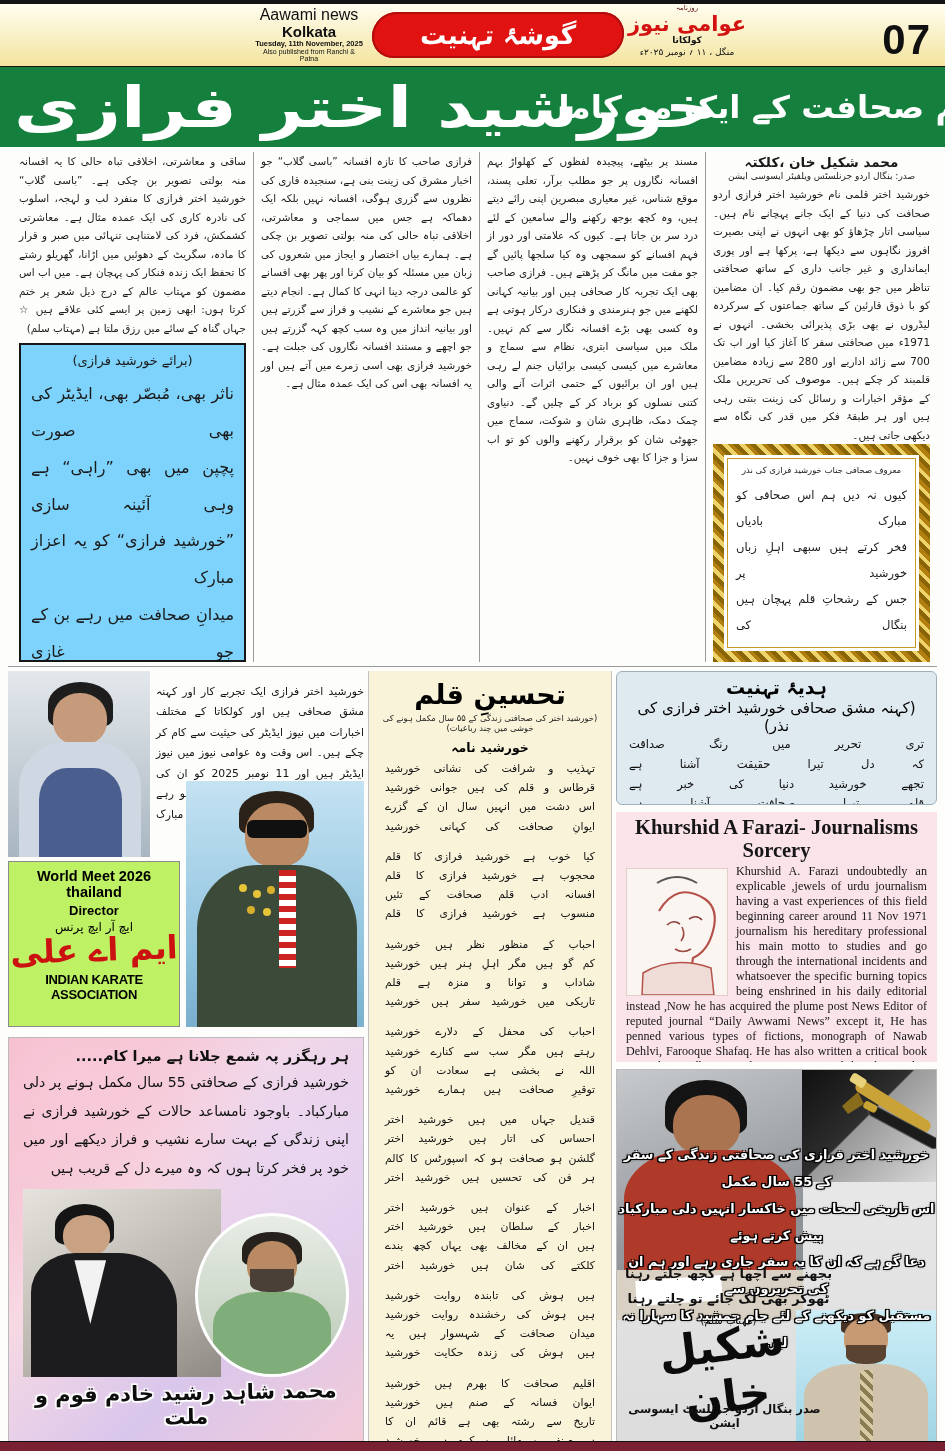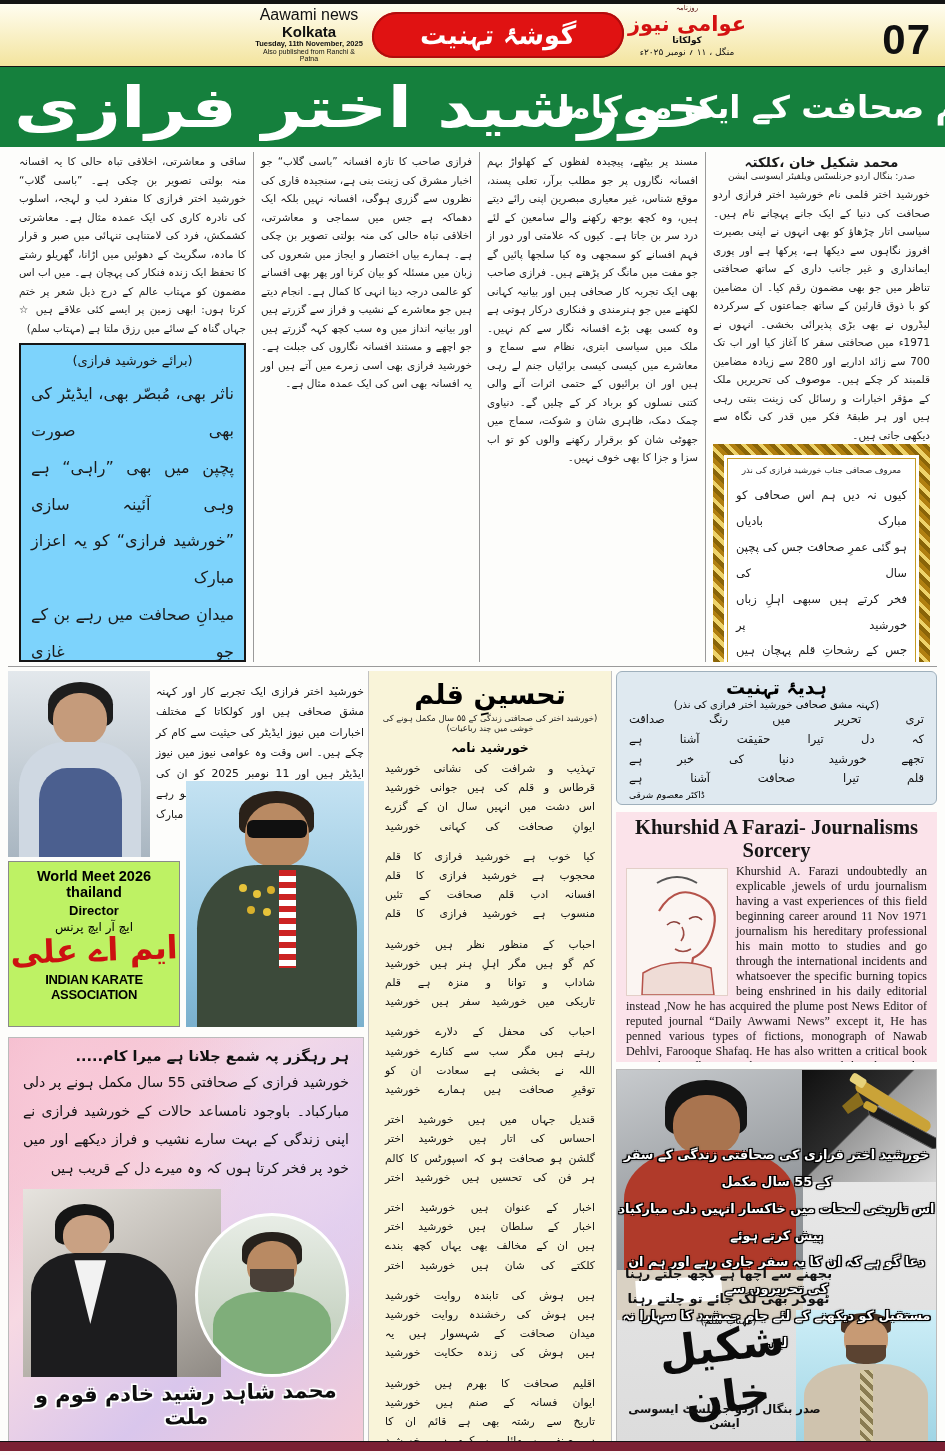--- a/index.html
+++ b/index.html
@@ -87,21 +87,21 @@
   .tahseenbox{height:100%;box-sizing:border-box;background:#f9f4d9;padding:8px 12px;overflow:hidden;}
   .th-title{text-align:center;direction:rtl;font-size:27px;font-weight:900;letter-spacing:-1px;}
   .th-sub{text-align:center;direction:rtl;font-size:8.4px;margin-top:3px;color:#222;}
   .th-head{text-align:center;direction:rtl;font-size:12.5px;font-weight:bold;margin:7px 0 4px;}
   .th-line{direction:rtl;text-align:justify;text-align-last:justify;font-size:10.8px;line-height:1.78;color:#111;padding:0 4px;}
   .th-stanza{margin-bottom:11px;}
   
   .hadyabox{height:134px;background:#dfe9f0;border:1px solid #9fb0bc;border-radius:6px;box-sizing:border-box;
     padding:4px 12px;overflow:hidden;}
   .hd-title{text-align:center;direction:rtl;font-size:19px;font-weight:900;}
-  .hd-sub{text-align:center;direction:rtl;font-size:10px;margin-top:1px;}
+  .hd-sub{text-align:center;direction:rtl;font-size:15px;margin-top:1px;}
   .hd-line{direction:rtl;text-align:justify;text-align-last:justify;font-size:11.5px;line-height:1.72;color:#111;}
   .hd-attr{direction:rtl;text-align:left;font-size:9px;margin-top:1px;}
   
   .engbox{height:250px;background:#fbe3ea;box-sizing:border-box;padding:4px 10px;overflow:hidden;
     font-family:"Liberation Serif",serif;color:#161616;}
   .eng-title{text-align:center;font-size:20.5px;font-weight:bold;}
   .eng-body{font-size:12.1px;line-height:1.24;text-align:justify;margin-top:2px;}
   .sketch{float:left;width:100px;height:126px;margin:4px 8px 2px 0;background:#fbf5f2;border:1px solid #e3cfc8;}
   
   .collage{flex:1;position:relative;background:linear-gradient(#ececec,#dcdcdc);overflow:hidden;border:1px solid #bbb;}
@@ -166,21 +166,20 @@
 
   <section class="bodycols">
     <div class="col col-byline col-sep">
       <div class="byline">محمد شکیل خان ،کلکتہ</div>
       <div class="byrole">صدر: بنگال اردو جرنلسٹس ویلفیئر ایسوسی ایشن</div>
       <p class="coltext">خورشید اختر قلمی نام خورشید اختر فرازی اردو صحافت کی دنیا کے ایک جانے پہچانے نام ہیں۔ سیاسی اتار چڑھاؤ کو بھی انہوں نے اپنی بصیرت افروز نگاہوں سے دیکھا ہے، پرکھا ہے اور پوری ایمانداری و غیر جانب داری کے ساتھ صحافتی تناظر میں جو بھی مضمون رقم کیا۔ ان مضامین کو با ذوق قارئین کے ساتھ جماعتوں کے سرکردہ لیڈروں نے بھی بڑی پذیرائی بخشی۔ انہوں نے 1971ء میں صحافتی سفر کا آغاز کیا اور اب تک 700 سے زائد اداریے اور 280 سے زیادہ مضامین قلمبند کر چکے ہیں۔ موصوف کی تحریریں ملک کے مؤقر اخبارات و رسائل کی زینت بنتی رہی ہیں اور ہر طبقۂ فکر میں قدر کی نگاہ سے دیکھی جاتی ہیں۔</p>
       <div class="goldbox">
         <div class="goldinner">
           <div class="gold-head">معروف صحافی جناب خورشید فرازی کی نذر</div>
           <div class="gold-line">کیوں نہ دیں ہم اس صحافی کو مبارک بادیاں</div>
-          <div class="gold-line">ہو گئی عمرِ صحافت جس کی پچپن سال کی</div>
           <div class="gold-line">فخر کرتے ہیں سبھی اہلِ زباں خورشید پر</div>
           <div class="gold-line">جس کے رشحاتِ قلم پہچان ہیں بنگال کی</div>
 
         </div>
       </div>
     </div>
     <div class="col col-m col-sep">
       <p class="coltext">مسند پر بیٹھے، پیچیدہ لفظوں کے کھلواڑ بہم افسانہ نگاروں پر جو مطلب برآر، تعلی پسند، موقع شناس، غیر معیاری مبصرین اپنی رائے دیتے ہیں، وہ کچھ بوجھ رکھنے والے سامعین کے لئے درد سر بن جاتا ہے۔ کیوں کہ علامتی اور دور از فہم افسانے کو سمجھی وہ کیا سلجھا پائیں گے جو مفت میں مانگ کر پڑھتے ہیں۔ فرازی صاحب بھی ایک تجربہ کار صحافی ہیں اور بیانیہ کہانی لکھنے میں جو ہنرمندی و فنکاری درکار ہوتی ہے وہ کسی بھی بڑے افسانہ نگار سے کم نہیں۔ ملک میں سیاسی ابتری، نظام سے سماج و معاشرے میں کیسی کیسی برائیاں جنم لے رہی ہیں اور ان برائیوں کے حتمی اثرات آنے والی کتنی نسلوں کو برباد کر کے چلیں گے۔ دنیاوی چمک دمک، ظاہری شان و شوکت، سماج میں جھوٹی شان کو برقرار رکھنے والوں کو تو اب سزا و جزا کا بھی خوف نہیں۔</p>
     </div>
     <div class="col col-m col-sep">

